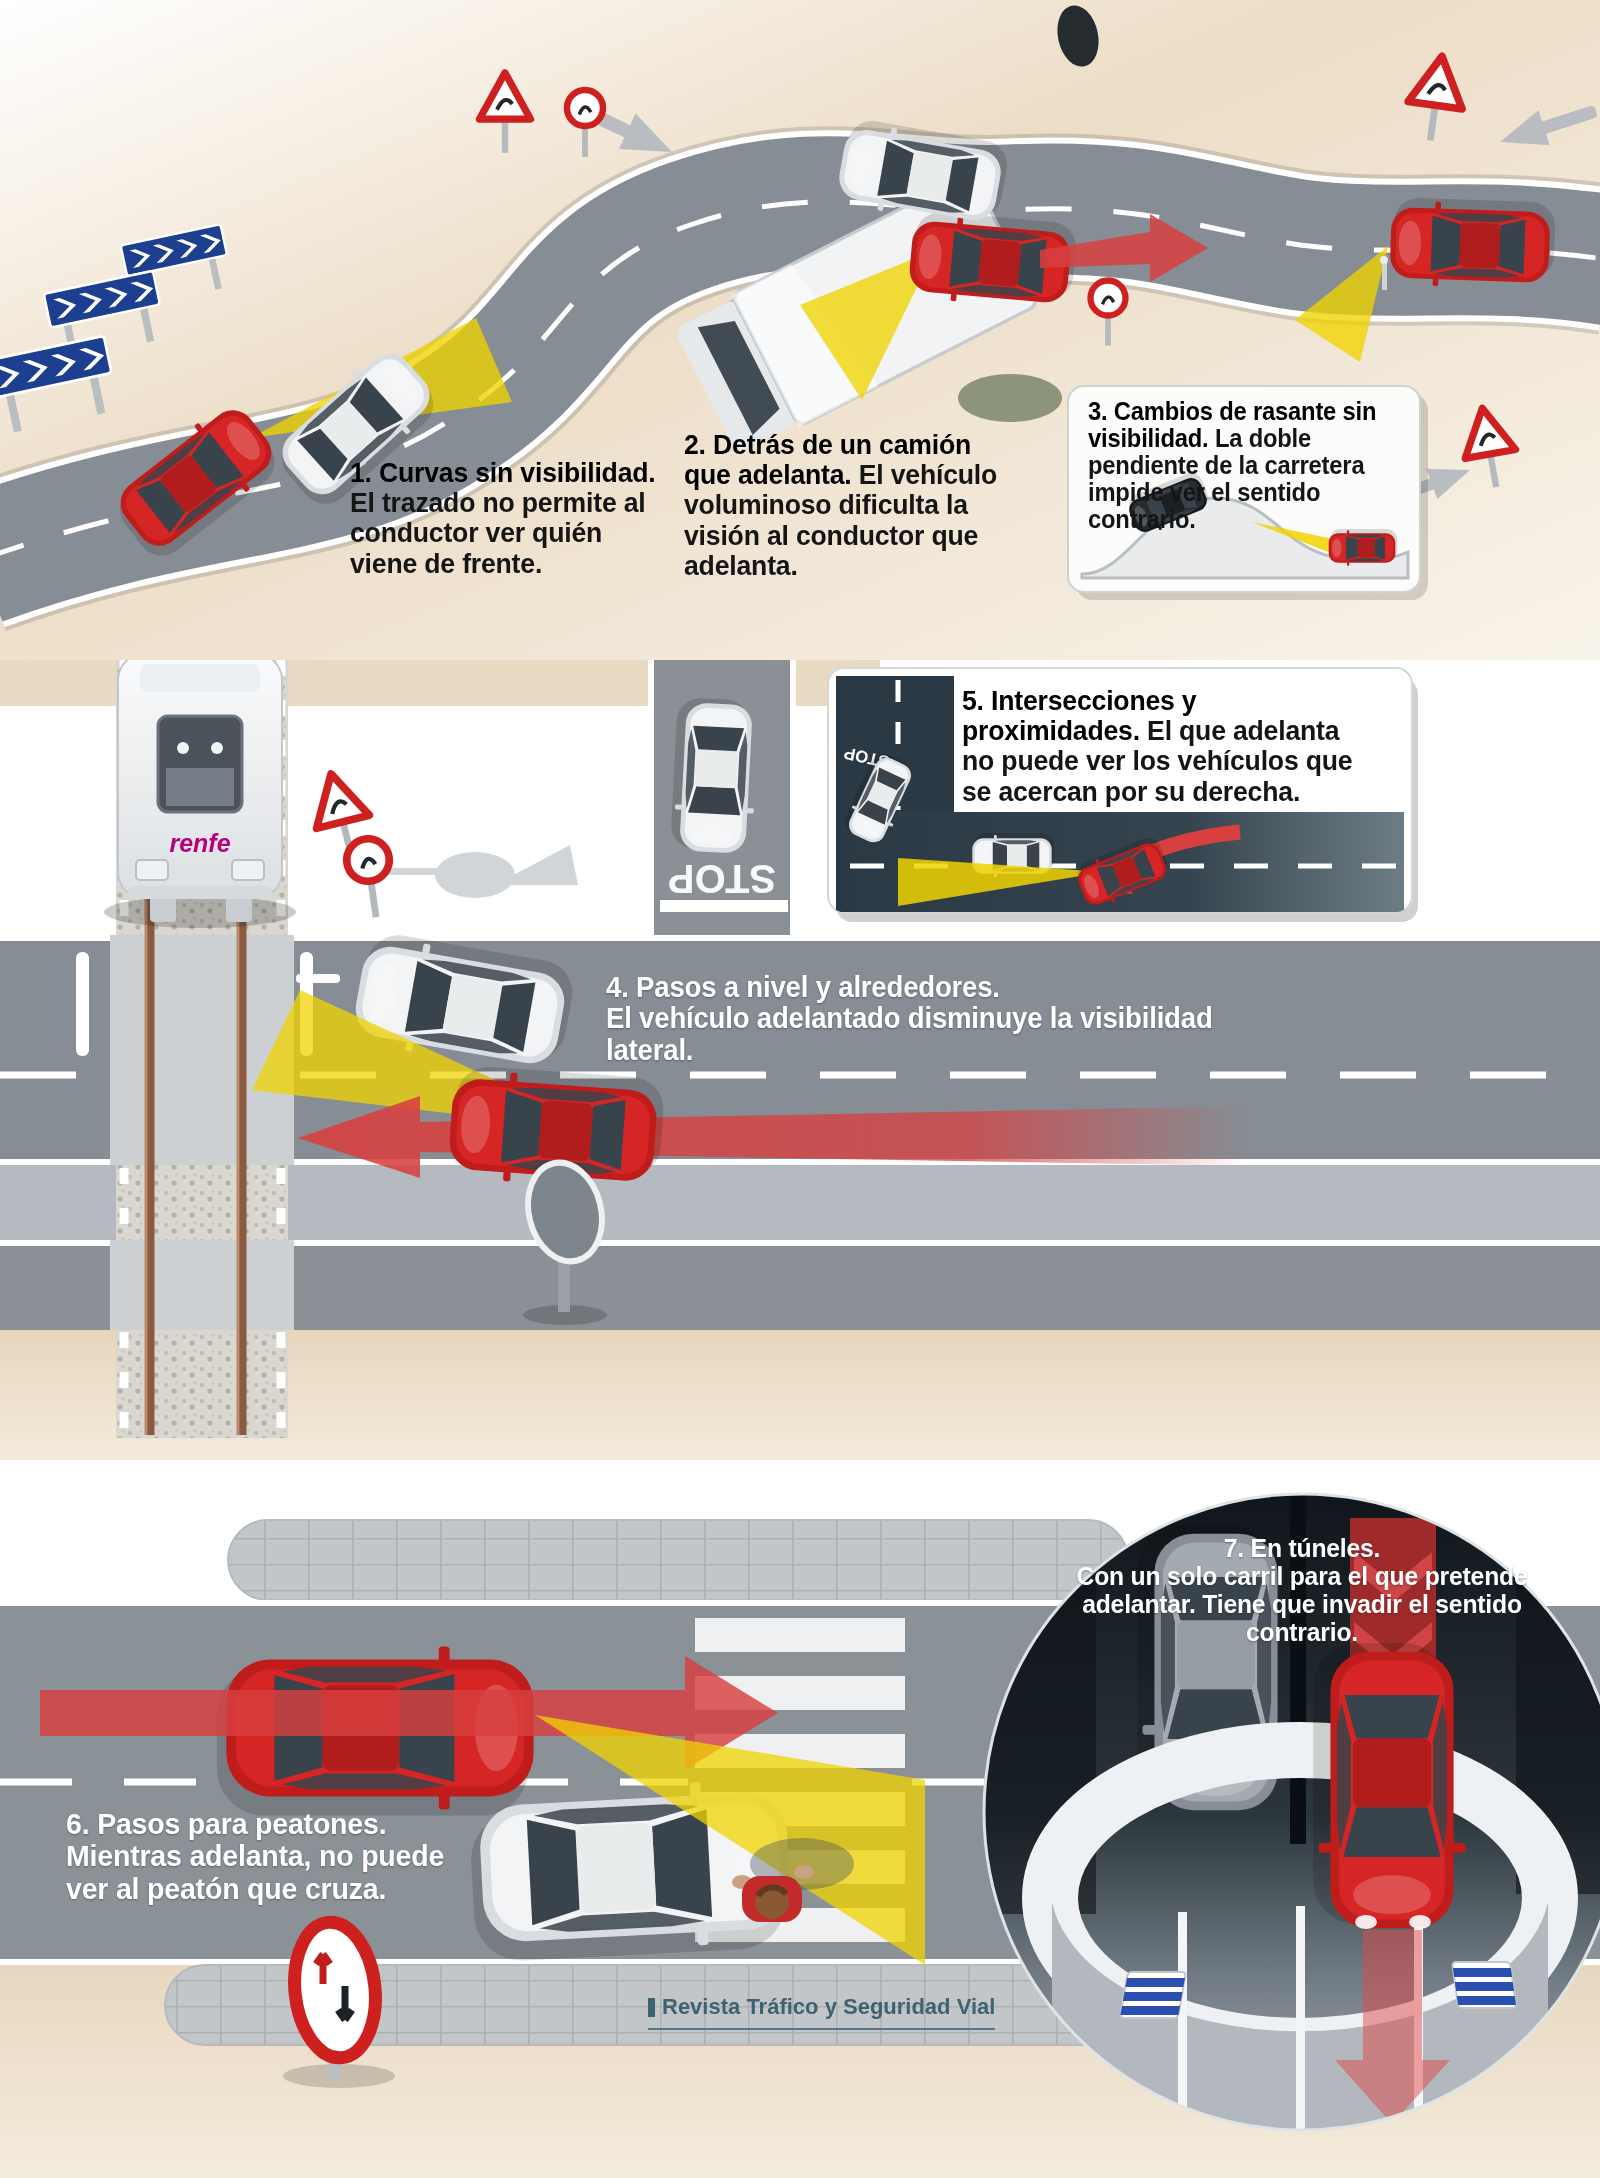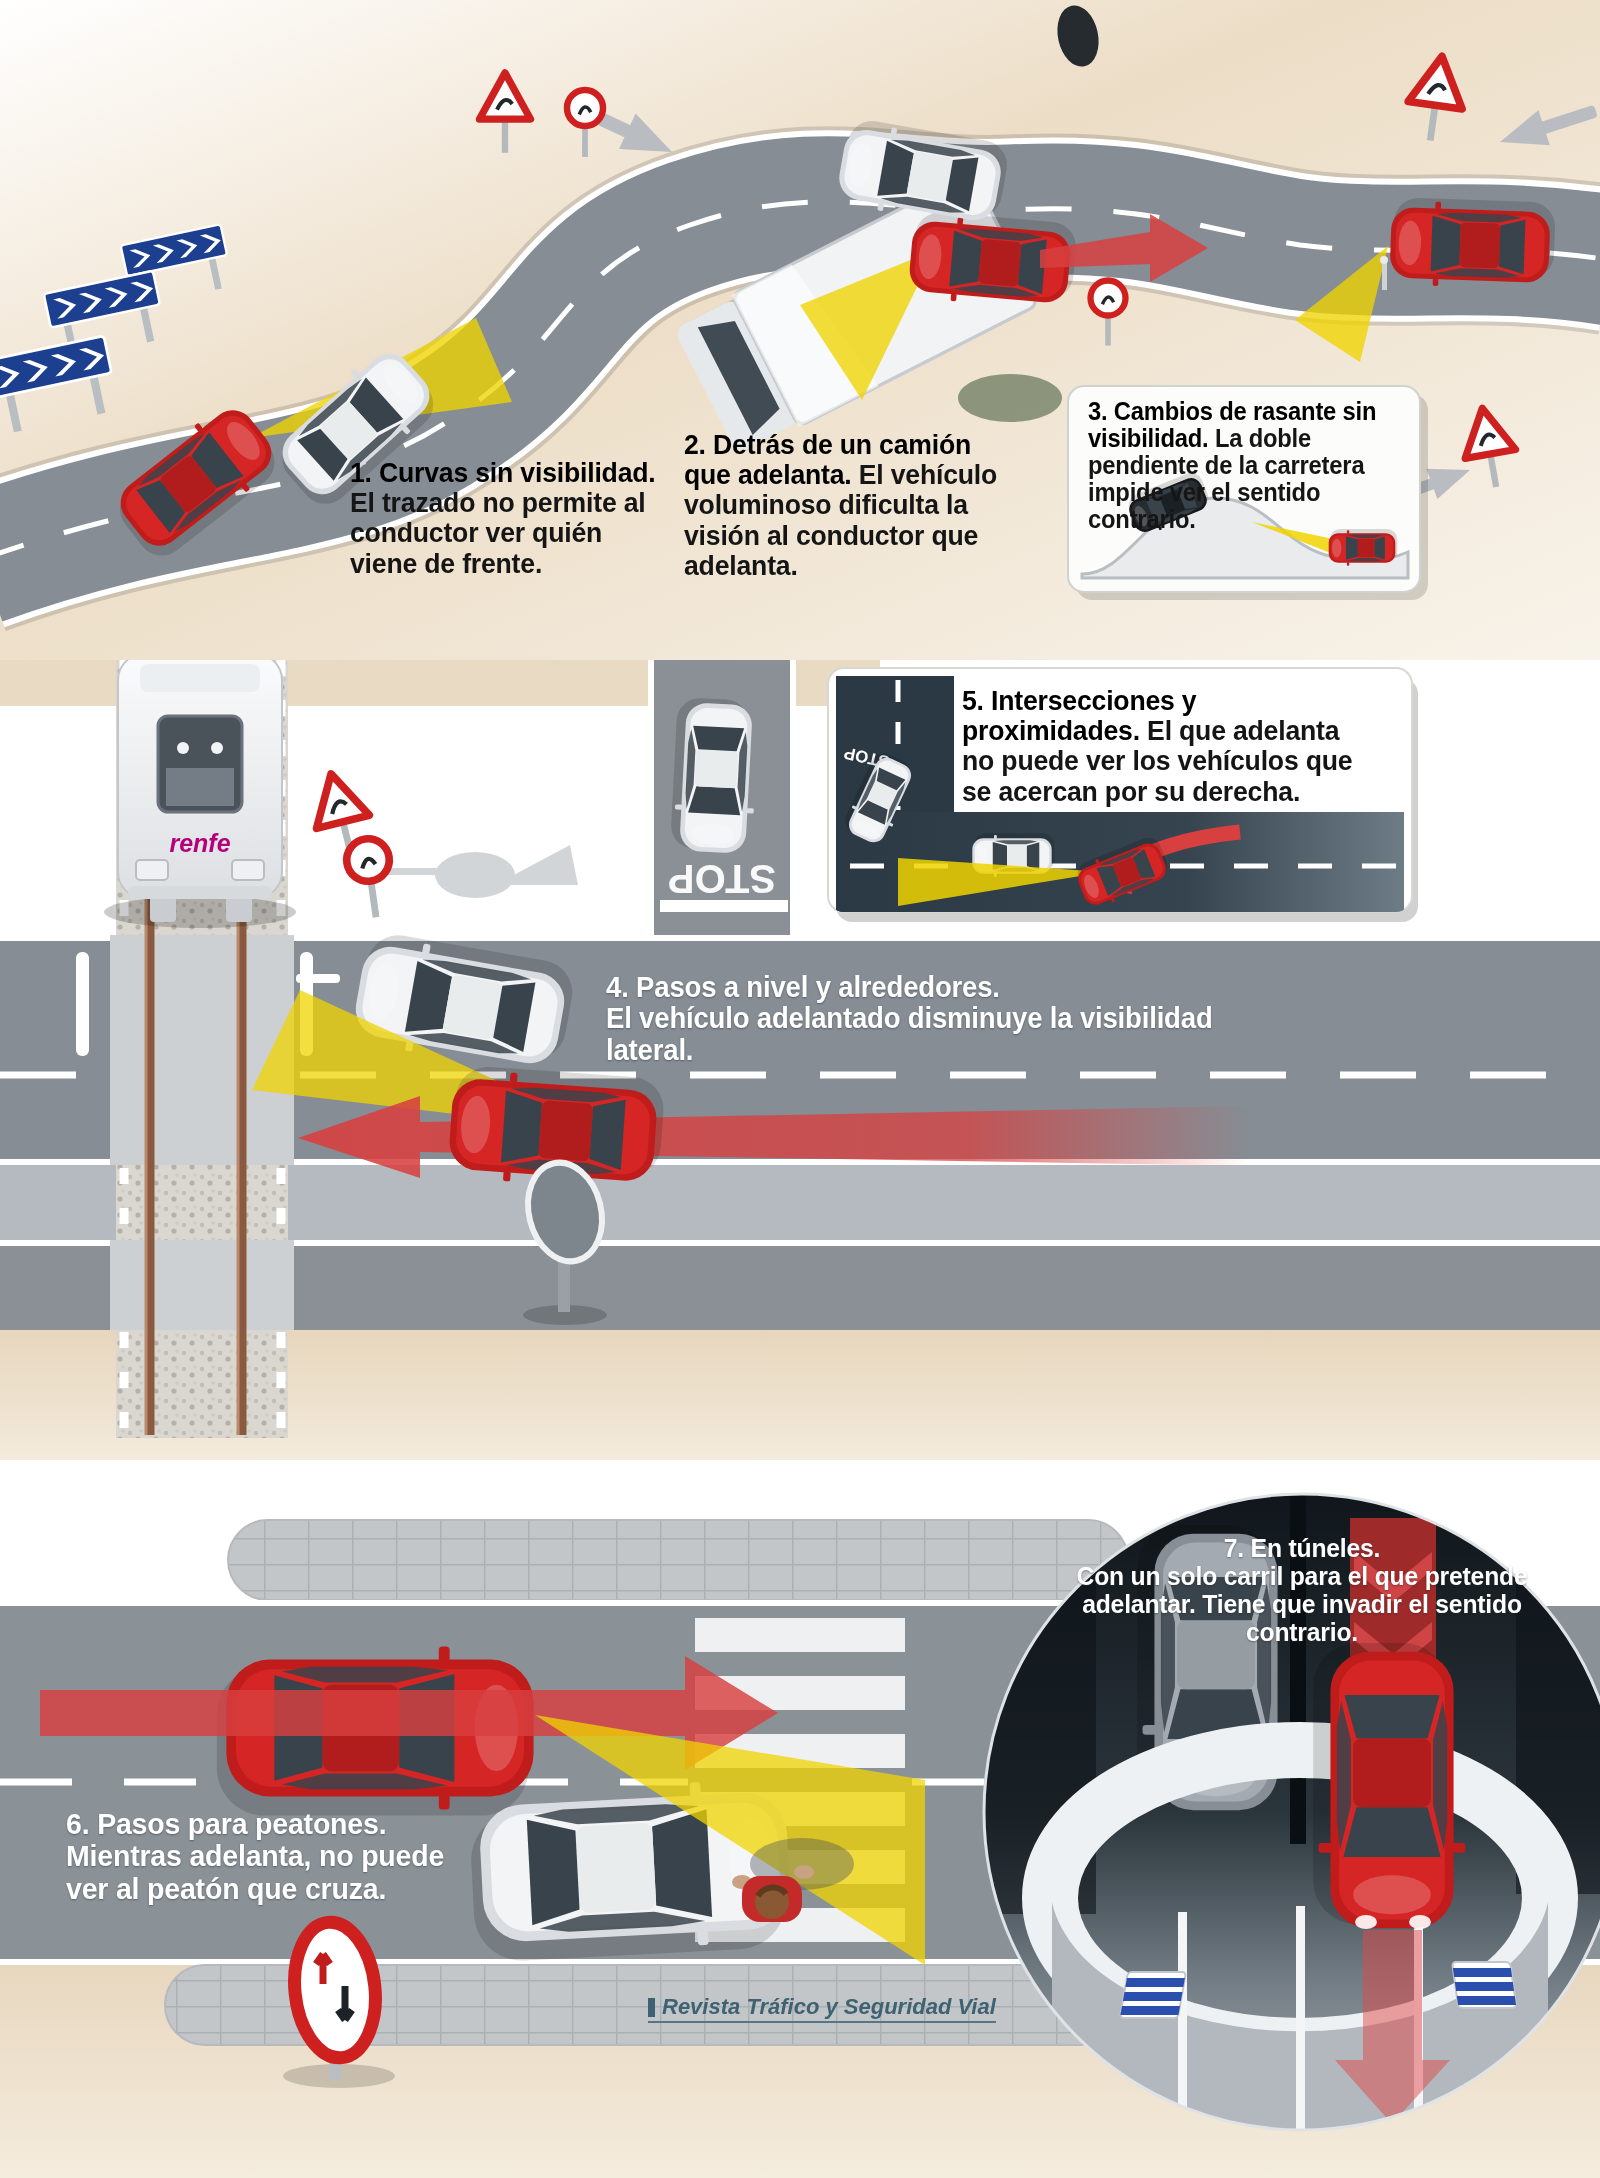--- a/index.html
+++ b/index.html
@@ -6,22 +6,22 @@
   #stage{position:relative;width:1600px;height:2178px;background:#ffffff;overflow:hidden;
          font-family:"Liberation Sans",sans-serif;}
   svg{position:absolute;left:0;display:block;}
   .cap{position:absolute;font-weight:bold;line-height:1.08;transform:scaleX(.95);
        transform-origin:0 0;letter-spacing:-0.2px;}
   .cap.dark{color:#151515;}
   .cap.dark b{color:#000;}
   .cap.light{color:#fff;text-shadow:0 1px 2px rgba(30,40,45,.45);}
   .cap b{font-weight:bold;}
   .cap.center{text-align:center;transform-origin:50% 0;}
-  .credit{position:absolute;font-style:italic;font-weight:bold;color:#3f6272;
-          border-bottom:2px solid #567585;padding-bottom:1px;}
+  .credit{position:absolute;font-weight:bold;color:#3f6272;
+          border-bottom:2px solid #567585;padding-bottom:8px;}
   .cbar{display:inline-block;width:7px;height:19px;background:#3f6272;margin-right:7px;
         vertical-align:-3px;}
   
   .car-red{--cb:#c01c1c;--cb2:#d62525;--roof:#b11d1d;}
   .car-white{--cb:#d9dde1;--cb2:#f2f4f6;--roof:#e9eced;}
   .car-gray{--cb:#878e95;--cb2:#a3aab1;--roof:#959ca2;}
   .car-black{--cb:#15191d;--cb2:#272c31;--roof:#1b2024;}
 </style>
 </head>
 <body>

